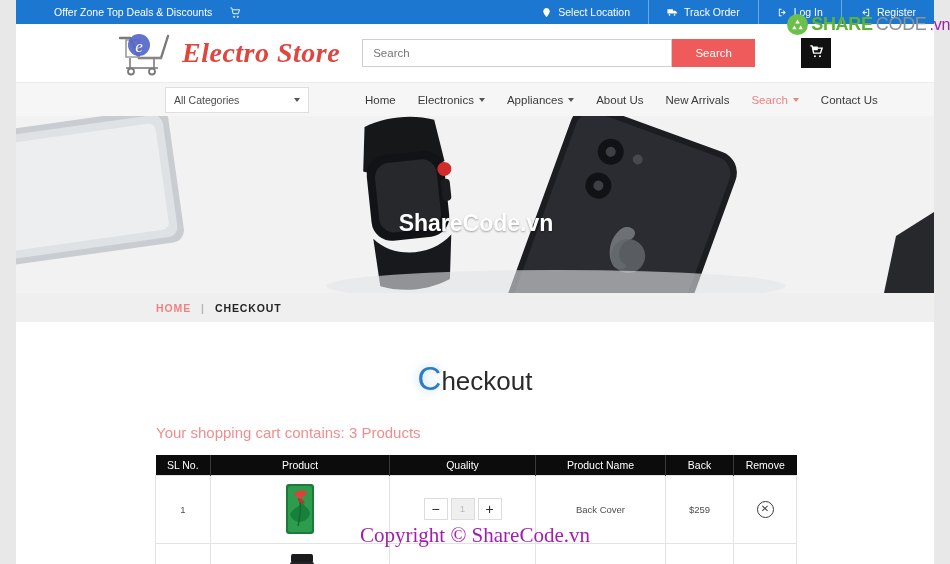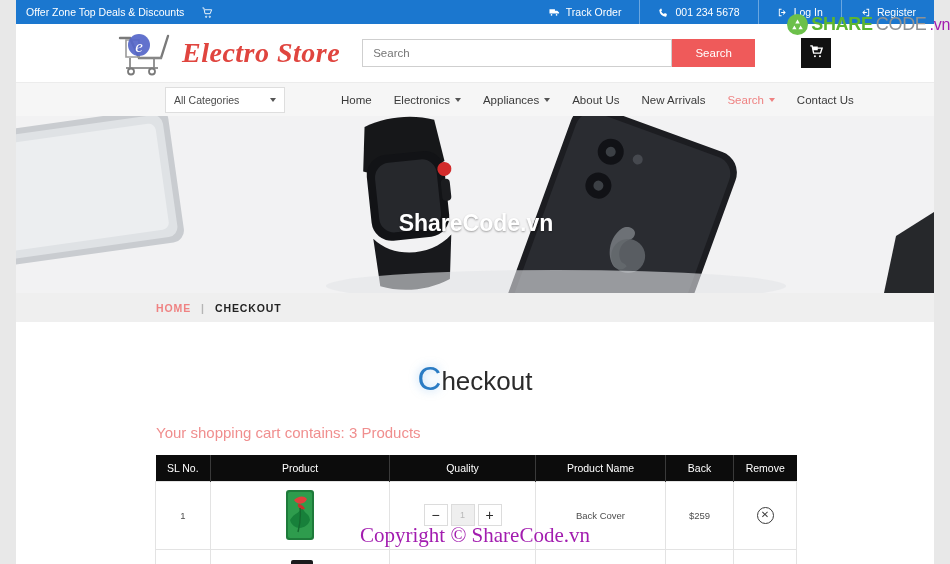--- a/index.html
+++ b/index.html
@@ -10,21 +10,21 @@
     font-family: "Liberation Sans", sans-serif;
   }
   #page { position: relative; width: 950px; height: 564px; background: #e8e8e8; overflow: hidden; }
 
   
   .topbar {
     position: absolute; left: 16px; top: 0; width: 918px; height: 24px;
     background: #1b77cf; display: flex; align-items: center;
     color: #ffffff; font-size: 10.5px;
   }
-  .topbar-left { padding-left: 10px; display: flex; align-items: center; gap: 18px; white-space: nowrap; }
+  .topbar-left { padding-left: 10px; display: flex; align-items: center; gap: 18px; white-space: nowrap; margin-left: 28px; }
   .topbar-right { margin-left: auto; display: flex; align-items: center; height: 100%; }
   .tb-item {
     display: flex; align-items: center; gap: 6px; white-space: nowrap;
     padding: 0 18px; height: 100%; line-height: 24px;
     border-left: 1px solid rgba(255,255,255,.35);
   }
   .tb-item:first-child { border-left: none; }
   .tb-ico { display: inline-flex; width: 11px; height: 11px; align-items: center; justify-content: center; }
   .tb-ico svg { width: 11px; height: 11px; fill: #ffffff; }
 
@@ -71,21 +71,21 @@
   }
   .cart-btn svg { width: 15px; height: 15px; fill: #fff; }
 
   
   .nav {
     position: absolute; left: 16px; top: 82px; width: 918px; height: 34px;
     background: #f6f6f6; display: flex; align-items: center;
     border-top: 1px solid #ececec;
   }
   .cat-select {
-    margin-left: 149px; width: 120px; height: 26px; background: #fff;
+    margin-left: 149px; width: 144px; height: 26px; background: #fff;
     border: 1px solid #dedede; display: flex; align-items: center;
     justify-content: space-between; padding: 0 8px;
     font-size: 10.5px; color: #4a4a4a; cursor: pointer;
   }
   .caret { width: 0; height: 0; border-left: 3.2px solid transparent; border-right: 3.2px solid transparent; border-top: 4px solid #555; }
   .nav-links { display: flex; align-items: center; margin-left: 56px; gap: 22px; }
   .nav-link {
     font-size: 11.5px; color: #3a3a3a; display: flex; align-items: center; gap: 5px;
     cursor: pointer; white-space: nowrap;
   }
@@ -132,21 +132,21 @@
     margin: 26px 0 0 140px; font-size: 15px; color: #f08e8e; font-weight: normal;
   }
 
   
   .cart-table {
     margin: 14px 0 0 139px; width: 641px; border-collapse: collapse;
     table-layout: fixed;
   }
   .cart-table th {
     background: #0c0c0c; color: #ffffff; font-size: 10.5px; font-weight: normal;
-    height: 26px; border-right: 1px solid #3a3a3a; padding: 0;
+    height: 20px; border-right: 1px solid #3a3a3a; padding: 0;
   }
   .cart-table th:last-child { border-right: none; }
   .cart-table td {
     border: 1px solid #e3e3e3; font-size: 9.5px; color: #4e4e4e;
     text-align: center; vertical-align: middle; height: 68px; padding: 0;
   }
   .col-sl { width: 55px; }
   .col-prod { width: 179px; }
   .col-qty { width: 146px; }
   .col-name { width: 130px; }
@@ -183,32 +183,32 @@
       <span class="tb-ico">
         <svg viewBox="0 0 24 24">
             <path d="M1 2h3l2.6 12.6h11.2L21 6H6.2M9 20a1.4 1.4 0 100 2.8A1.4 1.4 0 009 20zm8 0a1.4 1.4 0 100 2.8 1.4 1.4 0 000-2.8z" fill="none" stroke="#fff" stroke-width="2"></path>
           </svg>
       </span>
     </div>
     <div class="topbar-right">
       <div class="tb-item">
         <span class="tb-ico">
           <svg viewBox="0 0 24 24">
+              <path d="M12 2C8.1 2 5 5.1 5 9c0 5.2 7 13 7 13s7-7.8 7-13c0-3.9-3.1-7-7-7z"></path>
+            </svg>
+        </span>
+        <span>Select Location</span>
+      </div>
+      <div class="tb-item">
+        <span class="tb-ico">
+          <svg viewBox="0 0 24 24">
               <path d="M1 5h12v9H1zM13 8h5l4 4v2h-9zM5.5 15.5a1.8 1.8 0 100 3.6 1.8 1.8 0 000-3.6zm11 0a1.8 1.8 0 100 3.6 1.8 1.8 0 000-3.6z"></path>
             </svg>
         </span>
         <span>Track Order</span>
-      </div>
-      <div class="tb-item">
-        <span class="tb-ico">
-          <svg viewBox="0 0 24 24">
-              <path d="M6.6 2.5 9 7l-2.2 2a13 13 0 006.2 6.2L15 13l4.5 2.4-1 4.2a2 2 0 01-2.2 1.5C8.6 20.2 3.8 15.4 2.9 7.7A2 2 0 014.4 5.5z"></path>
-            </svg>
-        </span>
-        <span>001 234 5678</span>
       </div>
       <div class="tb-item">
         <span class="tb-ico">
           <svg viewBox="0 0 24 24">
               <path d="M10 4H4v16h6v-2H6V6h4zM14 7l-1.4 1.4L15.2 11H9v2h6.2l-2.6 2.6L14 17l5-5z"></path>
             </svg>
         </span>
         <span>Log In</span>
       </div>
       <div class="tb-item">

